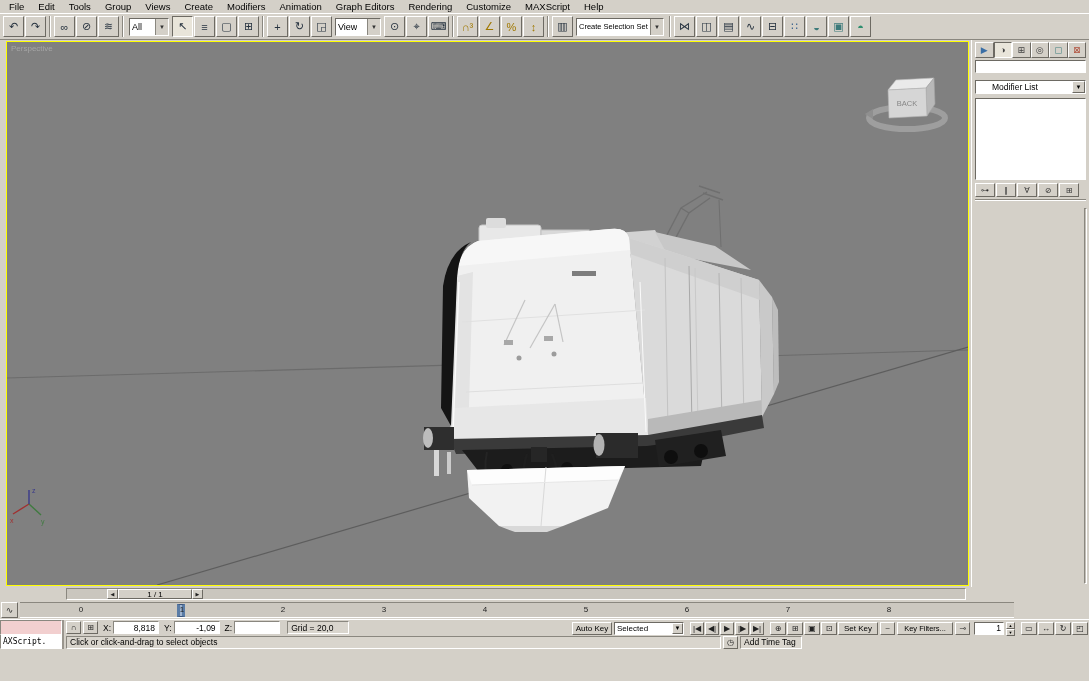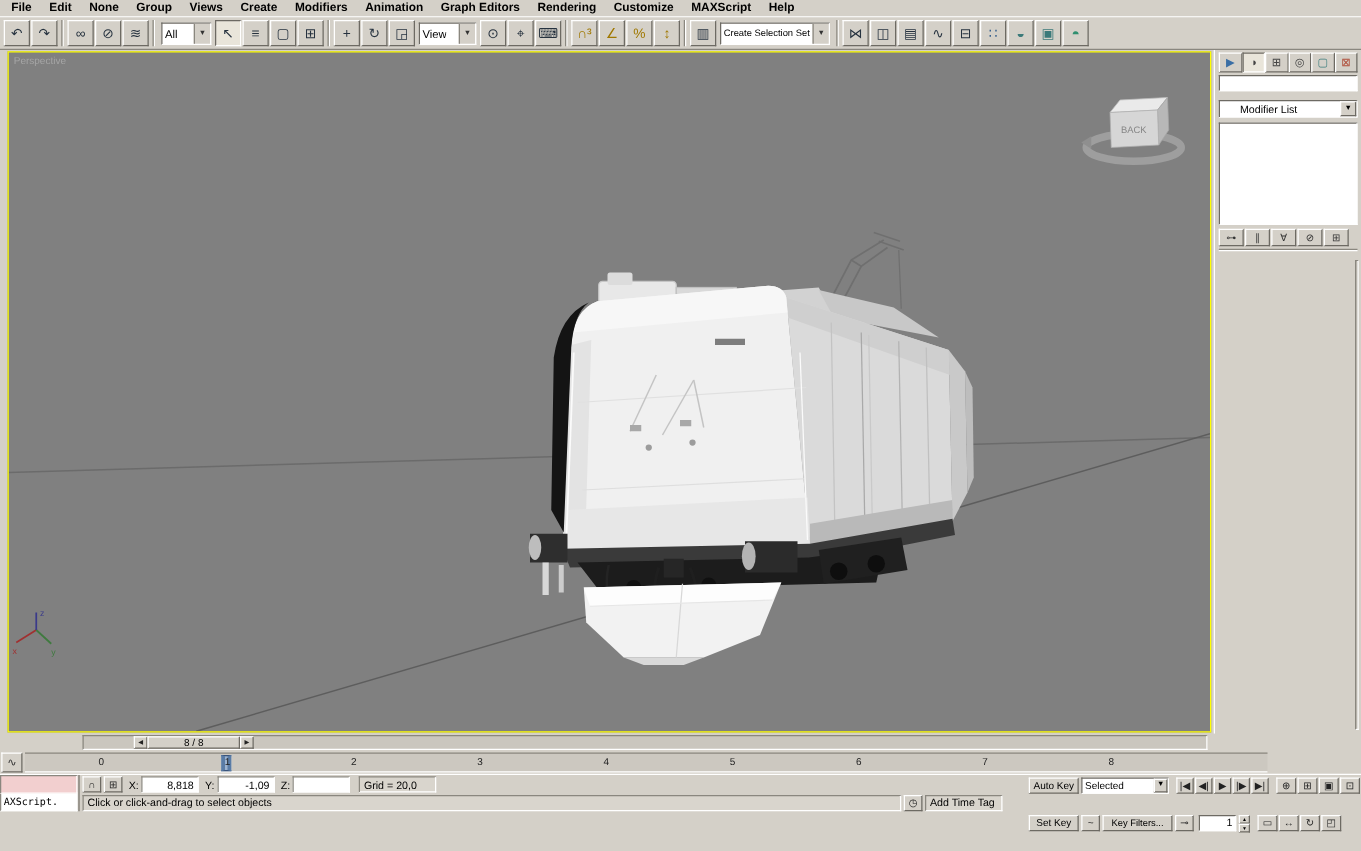--- a/index.html
+++ b/index.html
@@ -12,21 +12,21 @@
     background:linear-gradient(90deg,#0a246a 0%,#1e4a8a 45%,#a6caf0 100%);}
   .title-icon{width:9px;height:9px;margin-right:3px;flex:0 0 auto;
     background:linear-gradient(135deg,#4fd0c0,#1a6e8a);border:1px solid #0c3b4a;}
   .title-text{flex:1;color:#fff;font-size:8.5px;font-weight:bold;white-space:pre;overflow:hidden;}
   .title-btns{display:flex;}
   .tbtn{width:13px;height:11px;margin-left:1px;background:#d4d0c8;border:1px solid;
     border-color:#fff #404040 #404040 #fff;font-size:8px;line-height:9px;text-align:center;}
 
   
   .menubar{height:14px;display:flex;align-items:center;padding-left:2px;font-size:9.5px;
-    background:#d4d0c8;border-bottom:1px solid #fff;font-weight:bold;}
+    background:#d4d0c8;border-bottom:1px solid #fff;}
   .menu-item{padding:1px 7px;}
 
   
   .toolbar{height:26px;display:flex;align-items:center;padding:0 3px;gap:1px;background:#d4d0c8;
     border-bottom:1px solid #8a877f;}
   .tb-btn{width:21px;height:21px;flex:0 0 auto;display:flex;align-items:center;justify-content:center;
     font-size:11px;color:#26323f;background:#d4d0c8;border:1px solid;border-color:#fff #6d6a63 #6d6a63 #fff;}
   .tb-btn.pressed{border-color:#6d6a63 #fff #fff #6d6a63;background:#e9e5da;}
   .tb-sep{width:2px;height:21px;margin:0 2px;flex:0 0 auto;border-left:1px solid #8a877f;border-right:1px solid #fff;}
   .tb-combo{height:18px;flex:0 0 auto;background:#fff;border:1px solid;border-color:#6d6a63 #fff #fff #6d6a63;
@@ -96,21 +96,21 @@
   .field{height:13px;display:flex;align-items:center;padding:0 3px;font-size:8.5px;background:#d9d5cd;
     border:1px solid;border-color:#8a877f #fff #fff #8a877f;white-space:nowrap;overflow:hidden;}
   .status{width:476px;}
   .coord{width:46px;background:#fff;justify-content:flex-end;}
   .axis-lab{font-size:8.5px;margin-left:3px;}
   .gridf{width:62px;margin-left:5px;}
   .prompt{width:655px;}
   .tag{width:62px;}
   .sb-btn{width:15px;height:13px;font-size:8px;color:#222;display:flex;align-items:center;justify-content:center;
     background:#d4d0c8;border:1px solid;border-color:#fff #6d6a63 #6d6a63 #fff;flex:0 0 auto;}
-  .sb-right{position:absolute;right:1px;top:1px;display:flex;flex-direction:column;gap:16px;}
+  .sb-right{position:absolute;right:1px;top:1px;display:flex;flex-direction:row;gap:1px;}
   .keybtn{width:40px;height:13px;font-size:8px;display:flex;align-items:center;justify-content:center;
     background:#d4d0c8;border:1px solid;border-color:#fff #6d6a63 #6d6a63 #fff;white-space:nowrap;}
   .keybtn.wide{width:56px;font-size:7.5px;}
   .sel-combo{width:70px;height:13px;background:#fff;border:1px solid;border-color:#6d6a63 #fff #fff #6d6a63;
     display:flex;align-items:center;font-size:8px;padding-left:2px;}
   .mod-arrow.small{width:11px;}
   .tcwrap,.navwrap{display:flex;gap:1px;margin-left:4px;}
   .tcb{width:14px;}
   .nav{width:16px;}
   .frame{width:30px;height:13px;background:#fff;border:1px solid;border-color:#6d6a63 #fff #fff #6d6a63;
@@ -122,21 +122,21 @@
 </style>
 </head>
 <body>
 
 <div class="app">
 
 
   <div class="menubar">
       <div class="menu-item">File</div>
       <div class="menu-item">Edit</div>
-      <div class="menu-item">None</div>
+      <div class="menu-item">Tools</div>
       <div class="menu-item">Group</div>
       <div class="menu-item">Views</div>
       <div class="menu-item">Create</div>
       <div class="menu-item">Modifiers</div>
       <div class="menu-item">Animation</div>
       <div class="menu-item">Graph Editors</div>
       <div class="menu-item">Rendering</div>
       <div class="menu-item">Customize</div>
       <div class="menu-item">MAXScript</div>
       <div class="menu-item">Help</div>
@@ -329,21 +329,21 @@
       <div class="rollout">
         <div class="scrollgroove"></div>
       </div>
     </div>
   </div>
 
   <div class="ts-row">
     <div class="ts-track">
       <div class="ts-grip">
         <div class="ts-arrow">◀</div>
-        <div class="ts-handle">8 / 8</div>
+        <div class="ts-handle">1 / 1</div>
         <div class="ts-arrow">▶</div>
       </div>
     </div>
   </div>
 
   <div class="tr-row">
     <div class="curve-btn">∿</div>
     <div class="ruler">
       <div class="frame-marker"></div>
     <span class="tick" style="left: 55px;">0</span>

